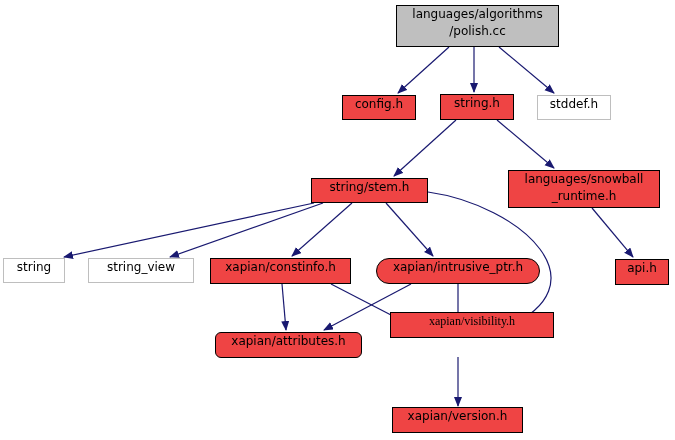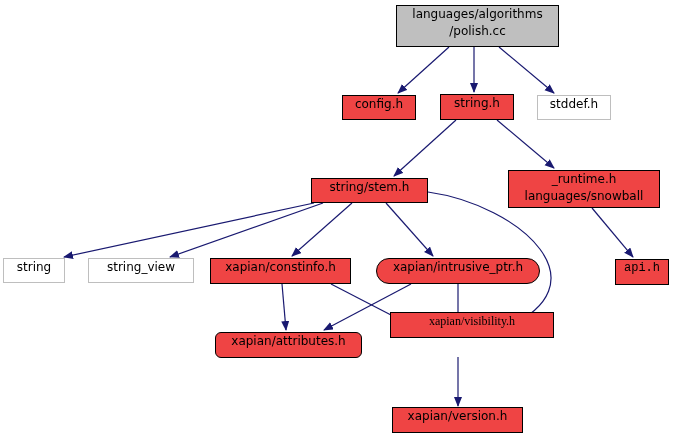--- a/index.html
+++ b/index.html
@@ -64,36 +64,36 @@
       <div class="node internal" style="left: 440px; top: 94px; width: 74px; height: 26px;">
         <div class="line">string.h</div>
       </div>
       <div class="node external" style="left: 537px; top: 95px; width: 74px; height: 25px;">
         <div class="line">stddef.h</div>
       </div>
       <div class="node internal" style="left: 311px; top: 178px; width: 117px; height: 25px;">
         <div class="line">string/stem.h</div>
       </div>
       <div class="node internal" style="left: 508px; top: 170px; width: 152px; height: 38px;">
+        <div class="line">languages/snowball</div>
         <div class="line">_runtime.h</div>
-        <div class="line">languages/snowball</div>
       </div>
       <div class="node external" style="left: 3px; top: 258px; width: 62px; height: 25px;">
         <div class="line">string</div>
       </div>
       <div class="node external" style="left: 88px; top: 258px; width: 106px; height: 25px;">
         <div class="line">string_view</div>
       </div>
       <div class="node internal" style="left: 210px; top: 258px; width: 141px; height: 26px;">
         <div class="line">xapian/constinfo.h</div>
       </div>
       <div class="node internal" style="left: 376px; top: 258px; width: 164px; height: 26px; border-radius: 13px;">
         <div class="line">xapian/intrusive_ptr.h</div>
       </div>
-      <div class="node internal" style="left: 615px; top: 259px; width: 54px; height: 26px; font-family: Liberation Mono, monospace;">
+      <div class="node internal" style="left: 615px; top: 259px; width: 54px; height: 26px;">
         <div class="line">api.h</div>
       </div>
       <div class="node internal" style="left: 215px; top: 332px; width: 147px; height: 26px; border-radius: 6px;">
         <div class="line">xapian/attributes.h</div>
       </div>
       <div class="node internal" style="left: 390px; top: 312px; width: 164px; height: 26px; font-family: Liberation Serif, serif;">
         <div class="line">xapian/visibility.h</div>
       </div>
       <div class="node internal" style="left: 392px; top: 407px; width: 131px; height: 26px;">
         <div class="line">xapian/version.h</div>

